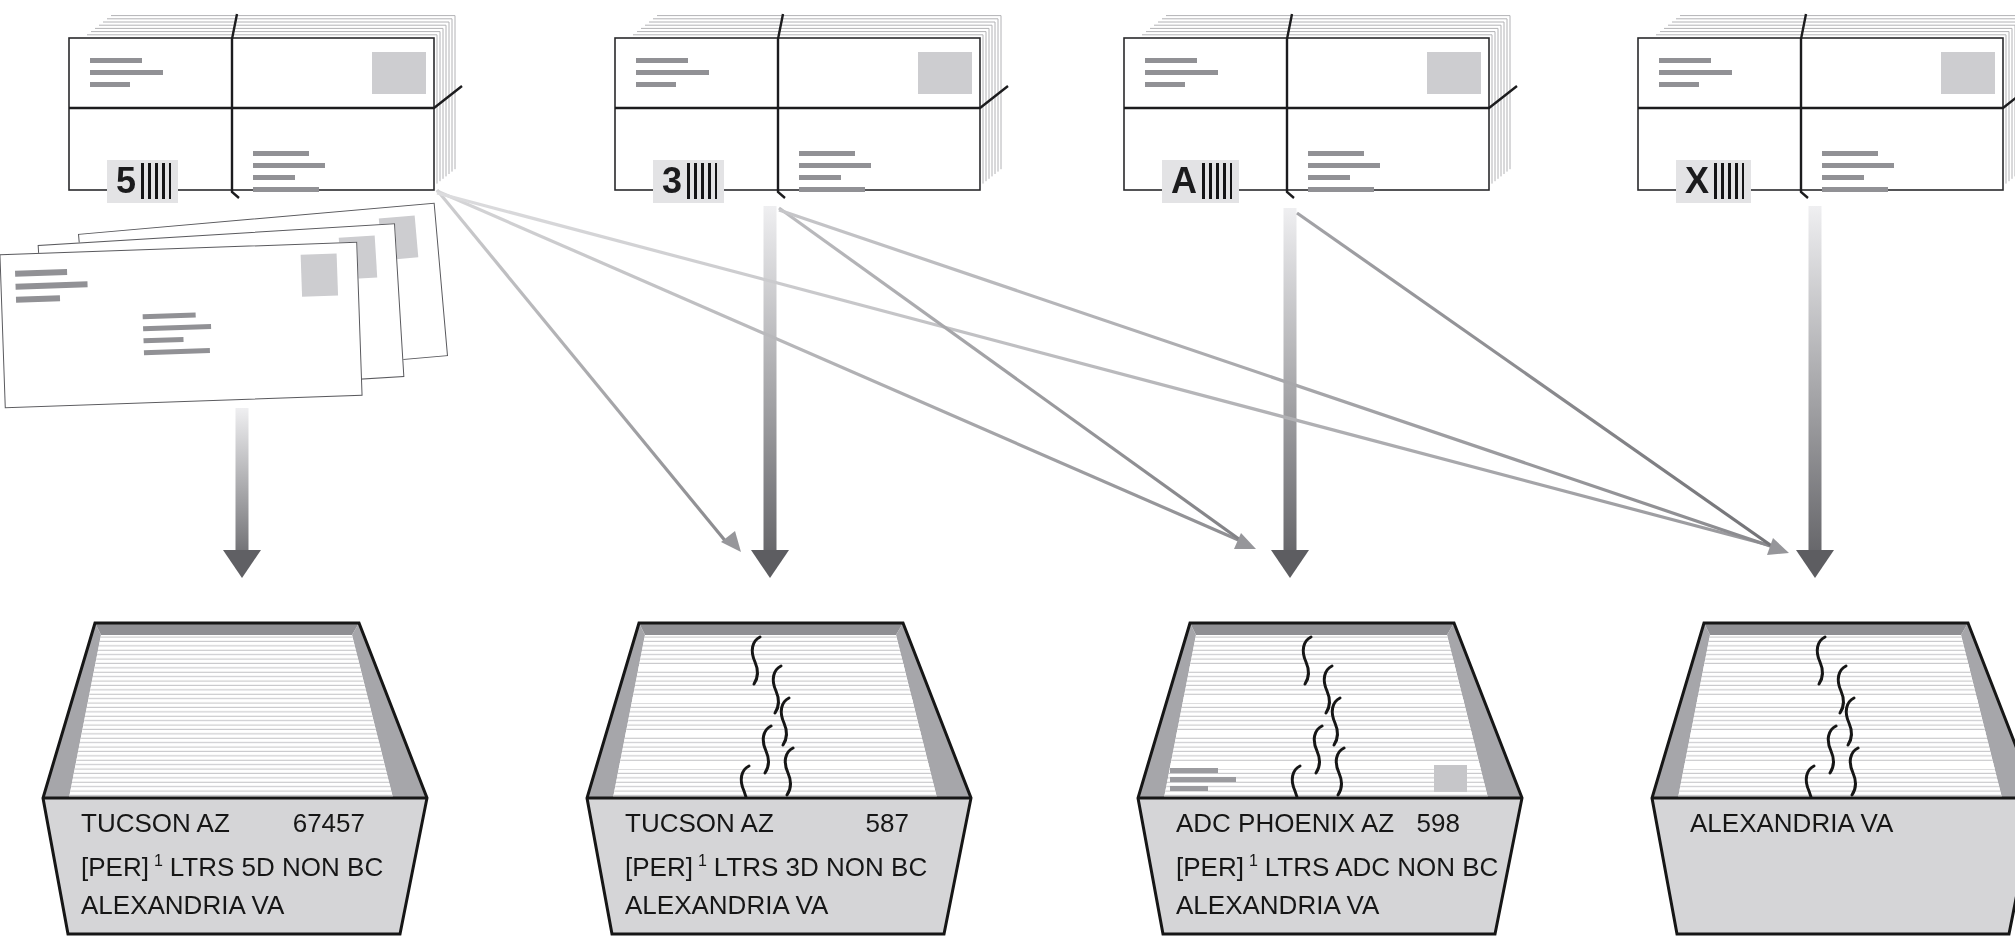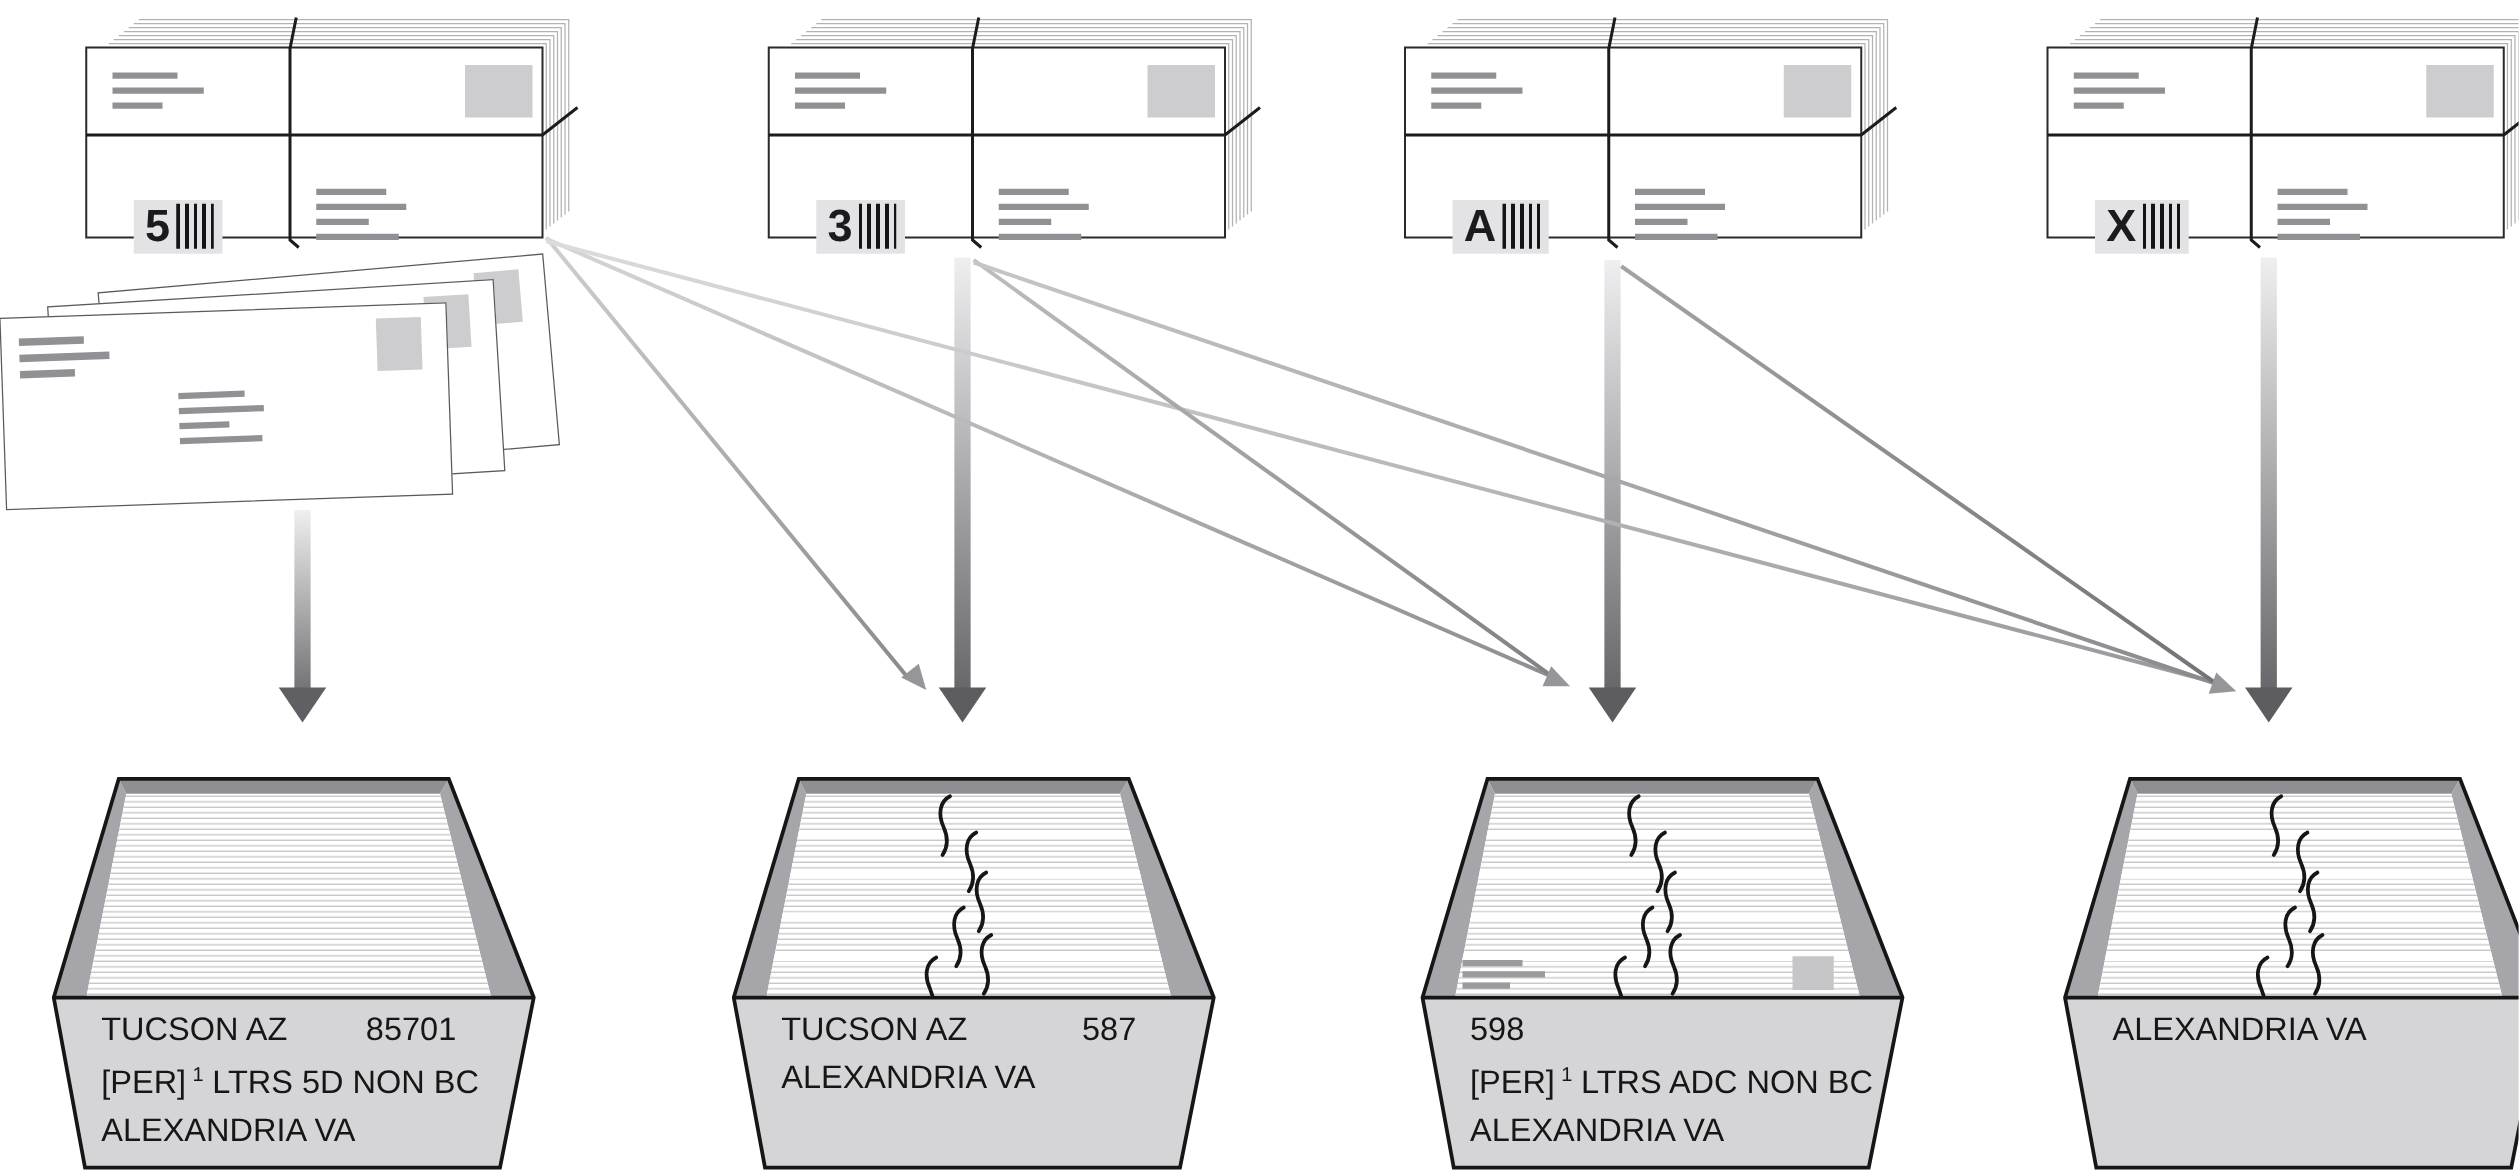--- a/index.html
+++ b/index.html
@@ -284,21 +284,21 @@
       <polygon points="54,3 60,15 28,178 2,178" fill="#a6a6aa"></polygon>
       <polygon points="318,3 386,178 352,178 311,15" fill="#a6a6aa"></polygon>
       <rect x="20" y="10" width="345" height="172" clip-path="url(#clipT1)" fill="url(#linesT1)"></rect>
       <polygon points="2,178 386,178 359,314 27,314" fill="#d5d5d7"></polygon>
       <path d="M54,3 H318 L386,178 L359,314 H27 L2,178 Z" fill="none" stroke="#161616" stroke-width="3"></path>
       <line x1="2" y1="178" x2="386" y2="178" stroke="#161616" stroke-width="3"></line>
     </svg>
     <div class="tray-label">
       <div class="tl-row1">
         <span>TUCSON AZ</span>
-        <span>85701</span>
+        <span>67457</span>
       </div>
       <div class="tl-row2">
         <span>[PER]</span><sup>1</sup><span>LTRS 5D NON BC</span>
       </div>
       <div class="tl-row3">ALEXANDRIA VA</div>
     </div>
   </div>
 
   <div class="tray" style="left:585px;top:620px;">
     <svg width="388" height="317">
@@ -333,20 +333,23 @@
       </g>
       <polygon points="2,178 386,178 359,314 27,314" fill="#d5d5d7"></polygon>
       <path d="M54,3 H318 L386,178 L359,314 H27 L2,178 Z" fill="none" stroke="#161616" stroke-width="3"></path>
       <line x1="2" y1="178" x2="386" y2="178" stroke="#161616" stroke-width="3"></line>
     </svg>
     <div class="tray-label">
       <div class="tl-row1">
         <span>TUCSON AZ</span>
         <span>587</span>
       </div>
+      <div class="tl-row2">
+        <span>[PER]</span><sup>1</sup><span>LTRS 3D NON BC</span>
+      </div>
       <div class="tl-row3">ALEXANDRIA VA</div>
     </div>
   </div>
 
   <div class="tray" style="left:1136px;top:620px;">
     <svg width="388" height="317">
       <defs>
         <clipPath id="clipT3">
             <polygon points="60,15 311,15 352,178 28,178"></polygon>
           </clipPath>
@@ -380,20 +383,21 @@
         <path d="M186,106 c-8,4 -10,14 -5,25 c4,9 3,16 -1,22"></path>
         <path d="M208,128 c-8,4 -10,14 -5,25 c4,9 3,16 -1,22"></path>
         <path d="M164,146 c-8,4 -10,14 -5,25 c4,9 3,16 -1,22"></path>
       </g>
       <polygon points="2,178 386,178 359,314 27,314" fill="#d5d5d7"></polygon>
       <path d="M54,3 H318 L386,178 L359,314 H27 L2,178 Z" fill="none" stroke="#161616" stroke-width="3"></path>
       <line x1="2" y1="178" x2="386" y2="178" stroke="#161616" stroke-width="3"></line>
     </svg>
     <div class="tray-label">
       <div class="tl-row1">
+        <span>ADC PHOENIX AZ</span>
         <span>598</span>
       </div>
       <div class="tl-row2">
         <span>[PER]</span><sup>1</sup><span>LTRS ADC NON BC</span>
       </div>
       <div class="tl-row3">ALEXANDRIA VA</div>
     </div>
   </div>
 
   <div class="tray" style="left:1650px;top:620px;">

